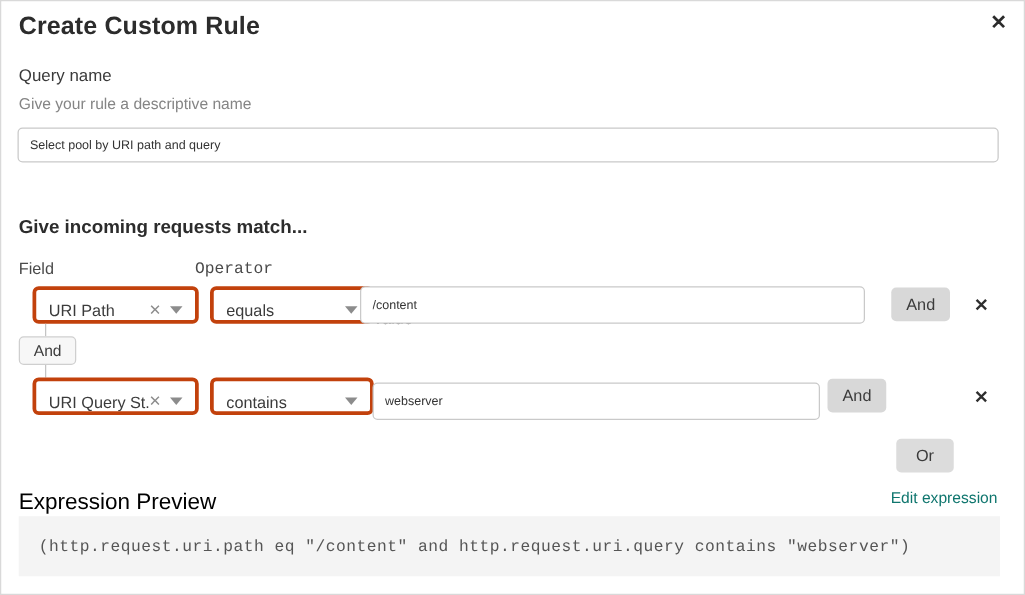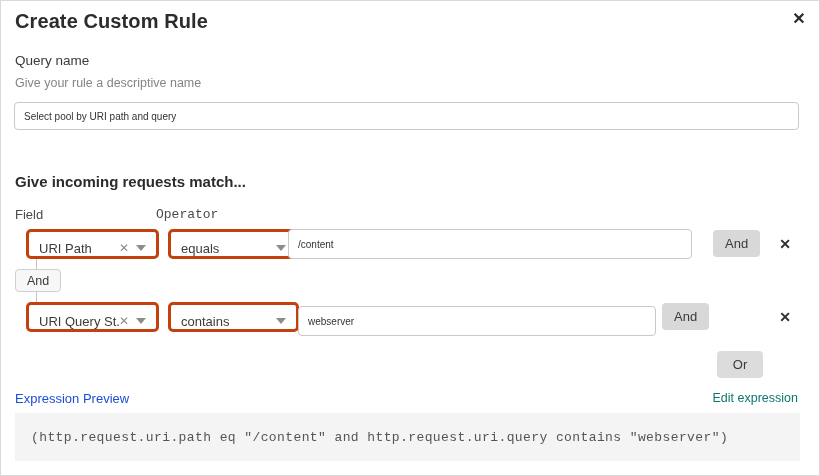--- a/index.html
+++ b/index.html
@@ -233,22 +233,22 @@
     color: #3b3b3b;
     cursor: pointer;
     user-select: none;
   }
 
   
   .expr-label {
     position: absolute;
     left: 14px;
     top: 390px;
-    font-size: 13px;
-    color: #1d4ed8;
+    font-size: 18px;
+    color: #000000;
   }
   .expr-edit-link {
     position: absolute;
     right: 21px;
     top: 390px;
     font-size: 12.5px;
     color: #0f766e;
     cursor: pointer;
     text-decoration: none;
   }

